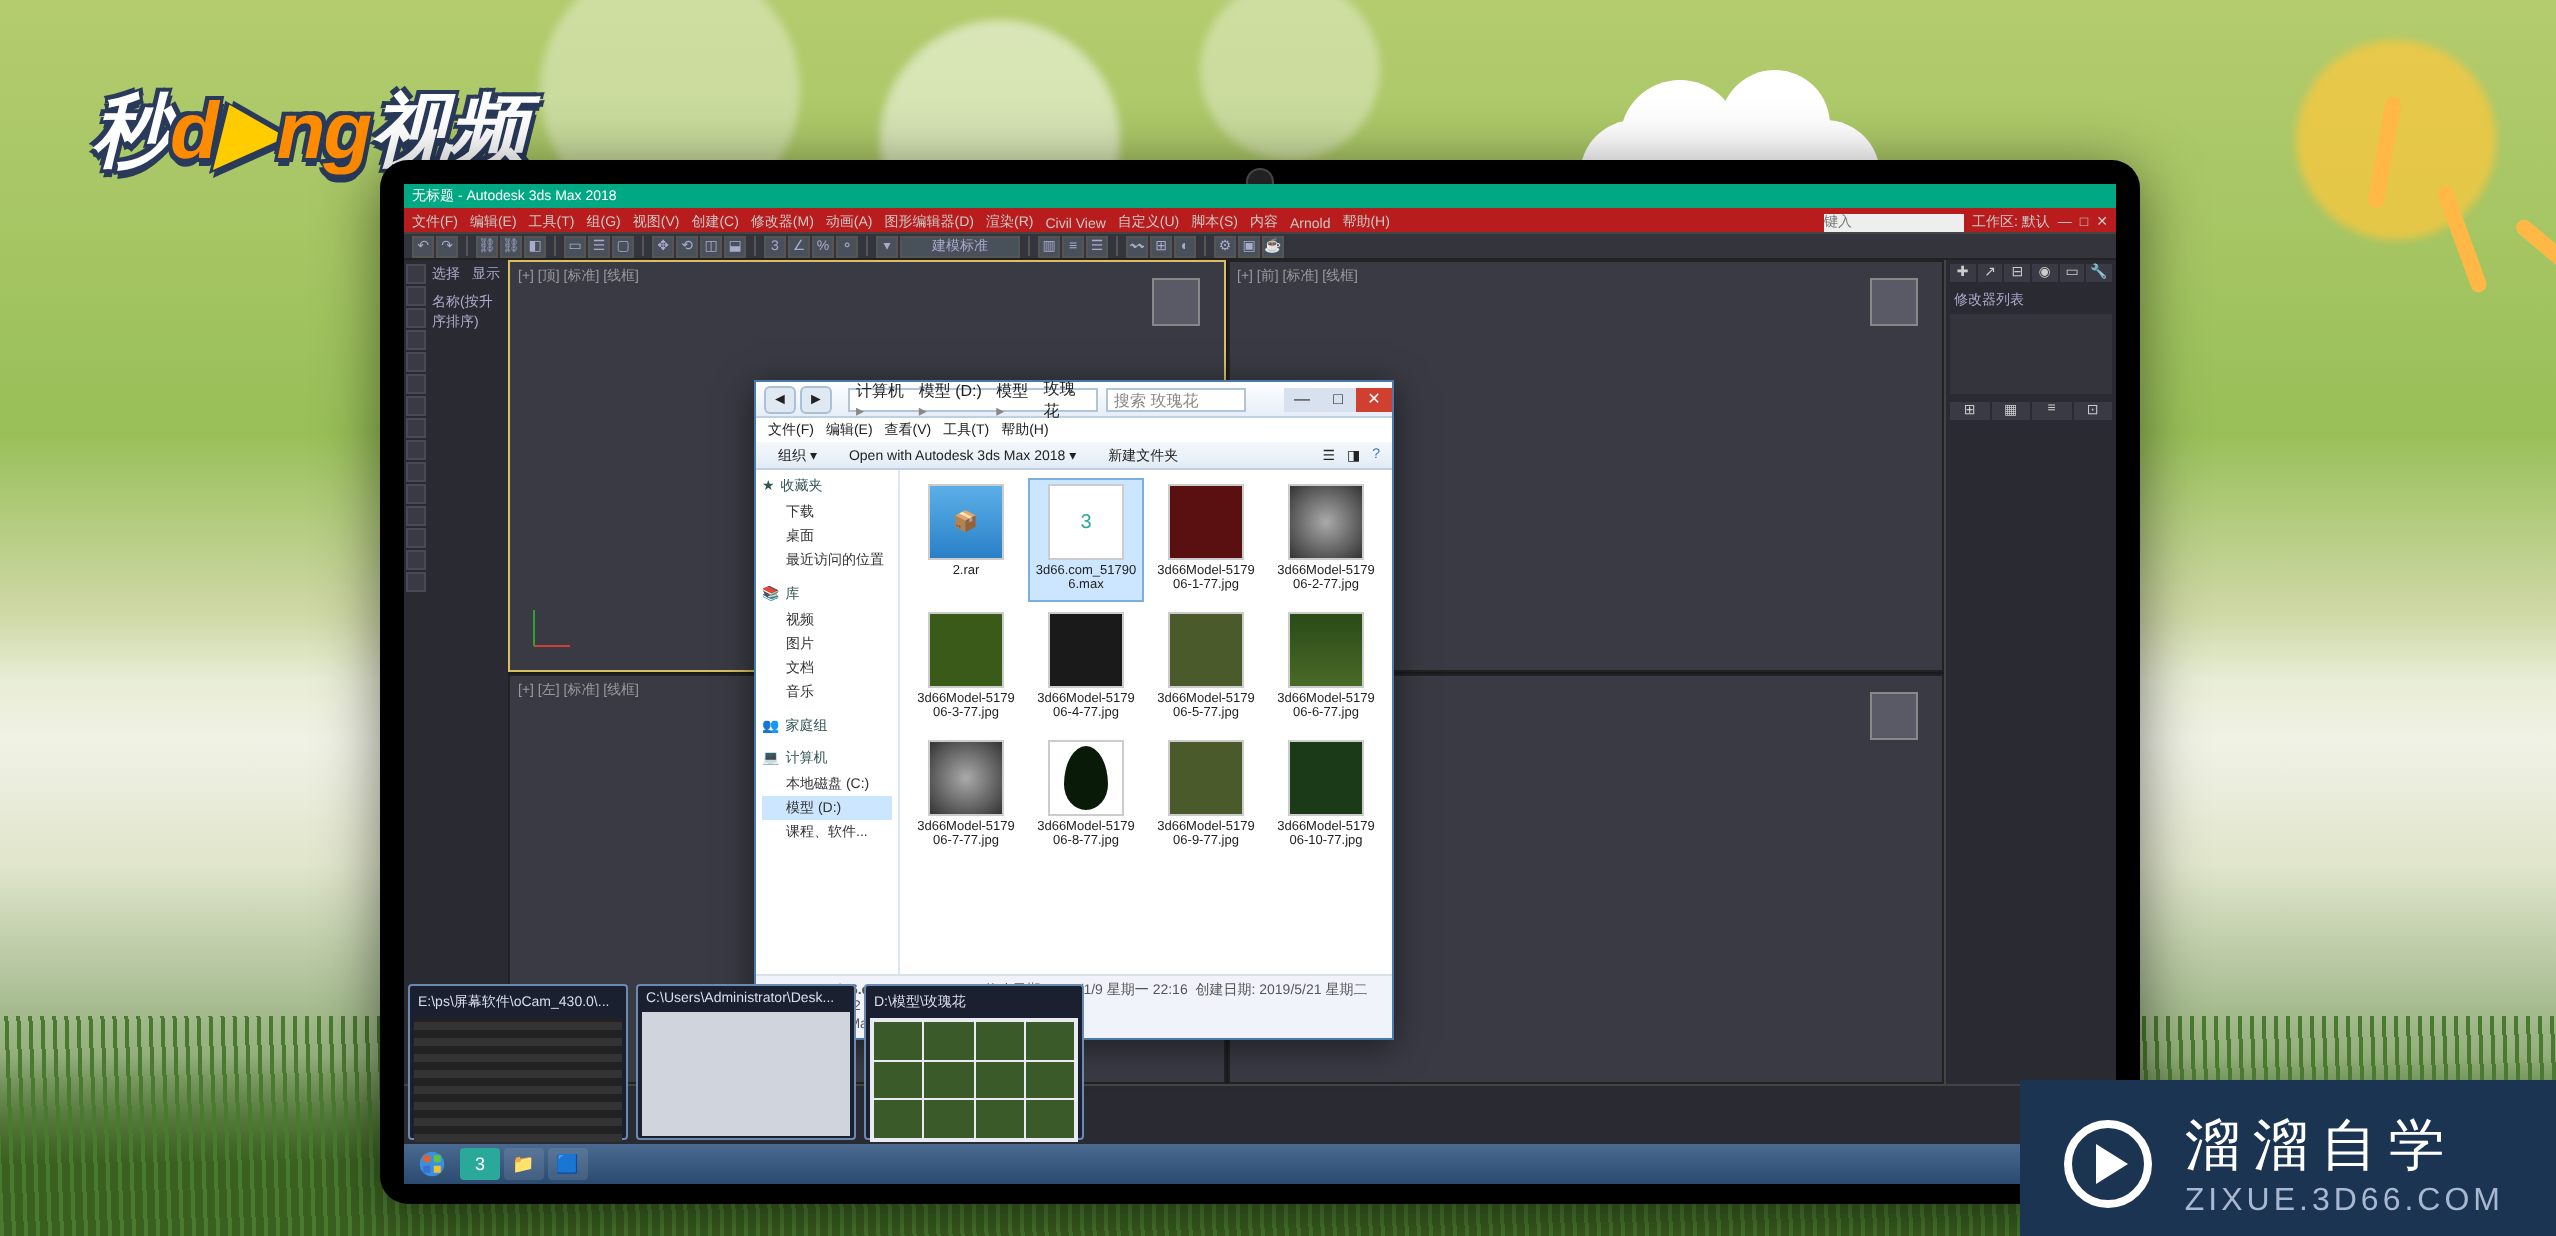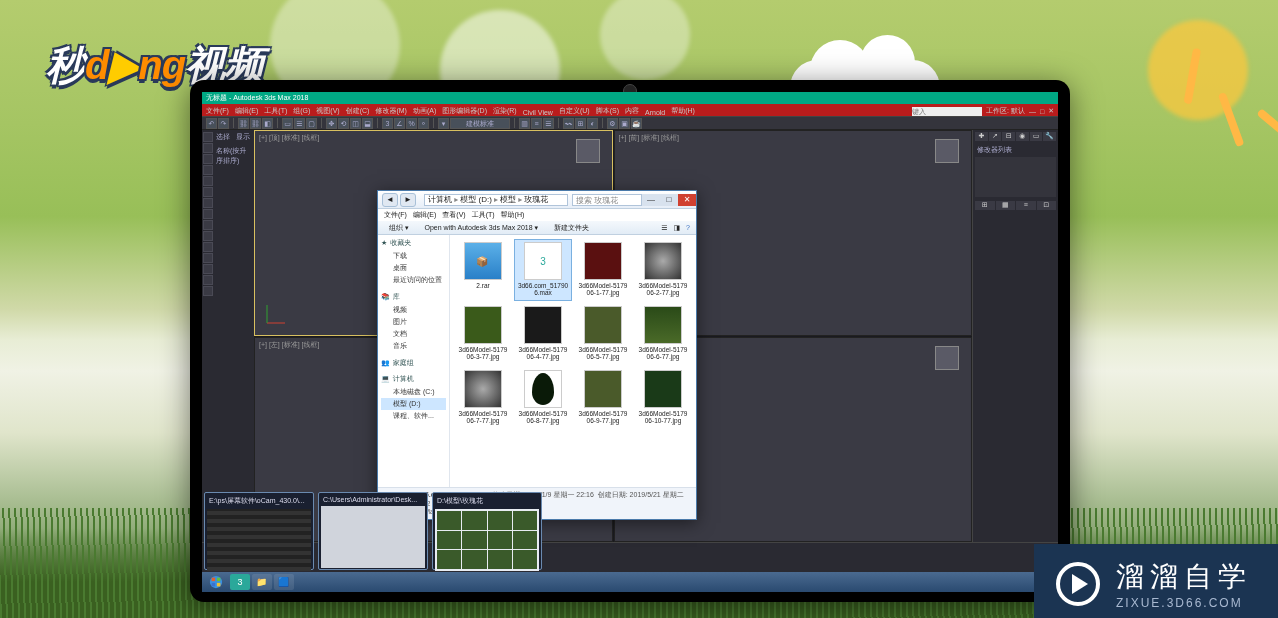--- a/index.html
+++ b/index.html
@@ -24,21 +24,21 @@
   background: repeating-linear-gradient(88deg, #4a7a30 0 2px, transparent 2px 6px); }
 
 
 .logo-top { position:absolute; left:46px; top:38px; font-size:40px; font-weight:bold; color:#fff;
   text-shadow: -2px -2px 0 #2a3a5a, 2px -2px 0 #2a3a5a, -2px 2px 0 #2a3a5a, 2px 2px 0 #2a3a5a, 0 4px 0 #2a3a5a; letter-spacing:-1px;font-style:italic; }
 .logo-top .orange { color:#ff8c00; }
 .logo-bottom { position:absolute; right:0; bottom:0; background:#1b3452; color:#fff; padding:14px 26px 8px 22px; display:flex; align-items:center; gap:16px;margin-left:16px; }
 .logo-bottom .play { width:44px; height:44px; border:4px solid #fff; border-radius:50%; display:flex; align-items:center; justify-content:center; }
 .logo-bottom .play::after { content:""; border-left:16px solid #fff; border-top:10px solid transparent; border-bottom:10px solid transparent; margin-left:4px; }
 .logo-bottom .txt .big { font-size:28px; letter-spacing:6px; font-weight:500; }
-.logo-bottom .txt .small { font-size:12px; letter-spacing:2px; color:#a8b8d0; }
+.logo-bottom .txt .small { font-size:16px; letter-spacing:2px; color:#a8b8d0; }
 
 
 .monitor { position:absolute; left:190px; top:80px; width:880px; height:522px; background:#000; border-radius:14px; padding:12px 12px 6px; box-shadow:0 5px 30px rgba(0,0,0,0.5); }
 .monitor::before { content:""; position:absolute; top:4px; left:50%; transform:translateX(-50%); width:12px; height:12px; background:#222; border-radius:50%; border:1px solid #444; }
 
 
 .screen { position:relative; width:100%; height:500px; background:#2b2b35; font-size:8px; color:#ccc; overflow:hidden; }
 
 
 .max { position:absolute; inset:0; display:flex; flex-direction:column; }
@@ -69,21 +69,21 @@
 .max-tracks { height:30px; background:#2a2a32; border-top:1px solid #444; }
 
 
 .explorer { position:absolute; left:175px; top:98px; width:320px; height:330px; background:#fff; border:1px solid #4a7aaa; box-shadow:0 3px 16px rgba(0,0,0,0.5); font-size:8px; color:#222; display:flex; flex-direction:column; }
 .ex-titlebar { height:18px; background:linear-gradient(#fff,#e6eef8); border-bottom:1px solid #c0d0e0; display:flex; align-items:center; }
 .ex-titlebar .nav { display:flex; gap:2px; padding:0 4px; }
 .ex-titlebar .nav span { width:16px; height:14px; border-radius:3px; background:#e0e8f2; border:1px solid #a8c0d8; display:flex; align-items:center; justify-content:center; }
 .ex-titlebar .crumb { flex:1; height:12px; border:1px solid #b0c4da; background:#fff; margin:0 4px; display:flex; align-items:center; padding:0 3px; gap:2px; }
 .ex-titlebar .crumb span::after { content:" ▸"; color:#888; }
 .ex-titlebar .crumb span:last-child::after { content:""; }
-.ex-titlebar .search { width:70px; height:12px; border:1px solid #b0c4da; background:#fff; margin-right:0; padding:0 3px; color:#888; }
+.ex-titlebar .search { width:70px; height:12px; border:1px solid #b0c4da; background:#fff; margin-right:19px; padding:0 3px; color:#888; }
 .ex-titlebar .winbtn { display:flex; }
 .ex-titlebar .winbtn span { width:18px; height:12px; display:flex; align-items:center; justify-content:center; font-size:8px; }
 .ex-titlebar .winbtn .min { background:#d8e2ee; }
 .ex-titlebar .winbtn .maxb { background:#d8e2ee; }
 .ex-titlebar .winbtn .close { background:#d04030; color:#fff; }
 .ex-menu { height:12px; display:flex; gap:6px; padding:0 6px; align-items:center; font-size:7px; }
 .ex-tool { height:14px; background:linear-gradient(#f4f8fc,#e2ecf6); border-bottom:1px solid #c0d0e0; display:flex; align-items:center; padding:0 6px; gap:6px; font-size:7px; }
 .ex-tool .btn { padding:1px 4px; border:1px solid transparent; }
 .ex-body { flex:1; display:flex; overflow:hidden; }
 .ex-side { width:72px; border-right:1px solid #e0e6ee; padding:3px; overflow:hidden; }

